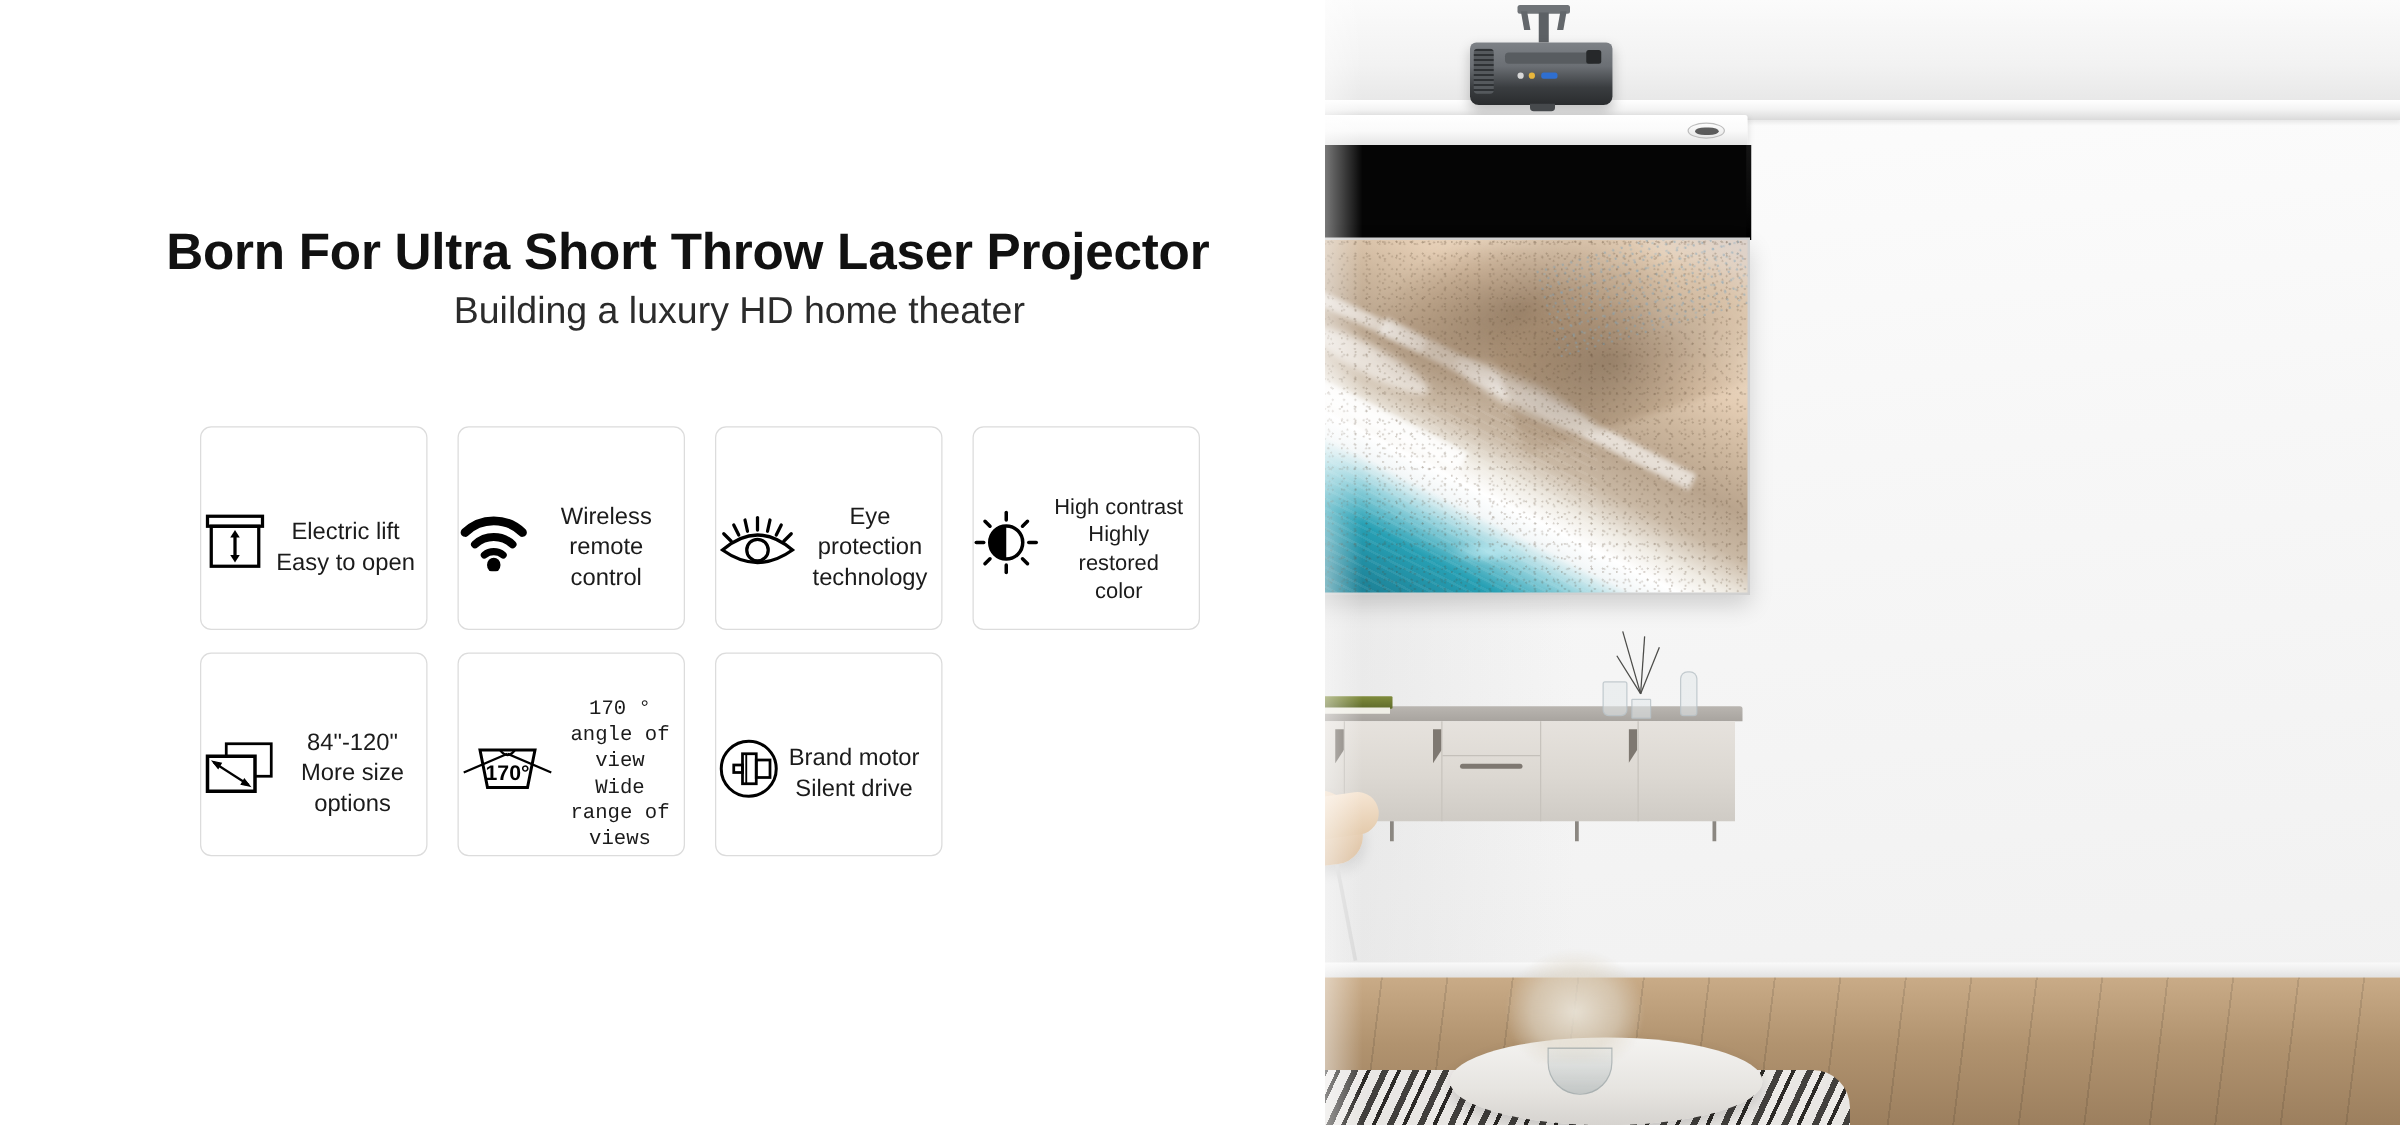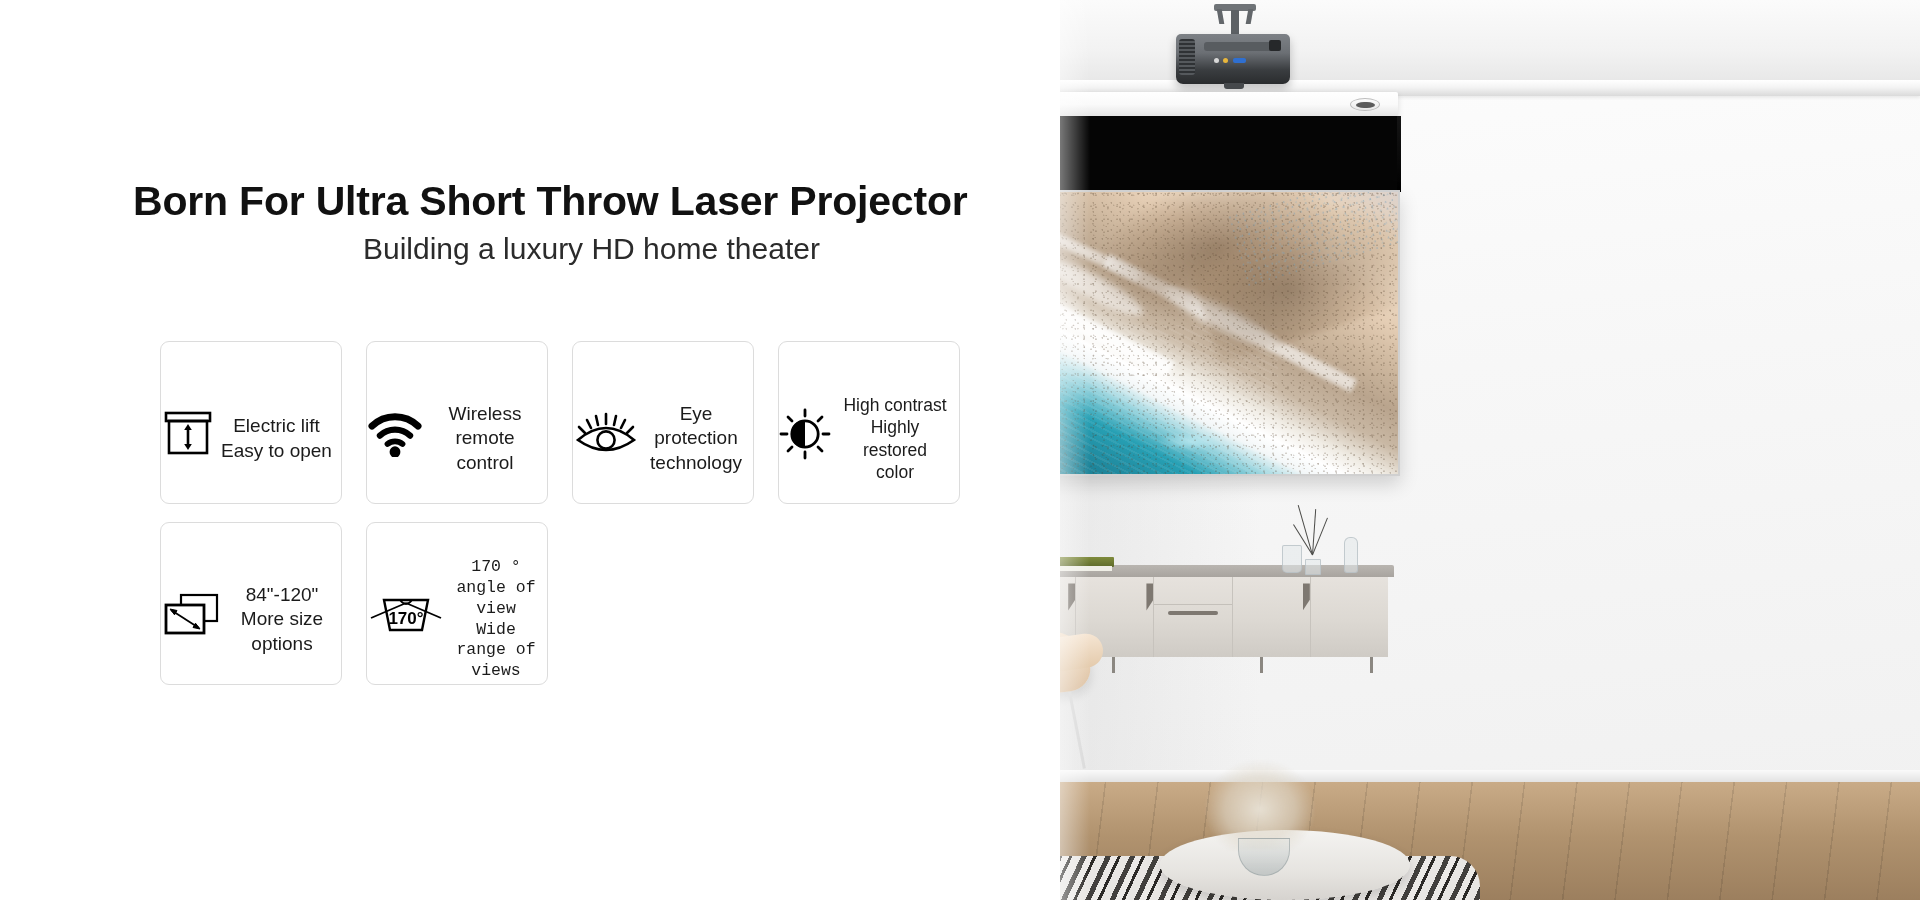--- a/index.html
+++ b/index.html
@@ -546,16 +546,29 @@
             <path d="M33 8 Q39 16 45 8" stroke-width="1.8" fill="none"></path>
             <line x1="39" y1="11" x2="4" y2="26" stroke-width="1.8"></line>
             <line x1="39" y1="11" x2="74" y2="26" stroke-width="1.8"></line>
             <text x="39" y="32" font-family="Liberation Sans, sans-serif" font-size="17" font-weight="bold" fill="#000" stroke="none" text-anchor="middle">170°</text>
           </svg>
         </div>
         <div class="card-label xs">170 ° angle of view
 Wide range of views</div>
       </div>
 
+      <div class="card">
+        <div class="card-icon">
+          <svg width="52" height="52" viewBox="0 0 52 52" fill="none" stroke="#000">
+            <circle cx="26" cy="26" r="22" stroke-width="2.4"></circle>
+            <rect x="21" y="14" width="11" height="24" stroke-width="2.2"></rect>
+            <rect x="32" y="19" width="11" height="14" stroke-width="2.2"></rect>
+            <rect x="14" y="23" width="7" height="6" stroke-width="2.2"></rect>
+            <line x1="24" y1="14" x2="24" y2="38" stroke-width="1.5"></line>
+          </svg>
+        </div>
+        <div class="card-label">Brand motor
+Silent drive</div>
+      </div>
 
     </div>
   </div>
 </div>
 
 </body></html>

